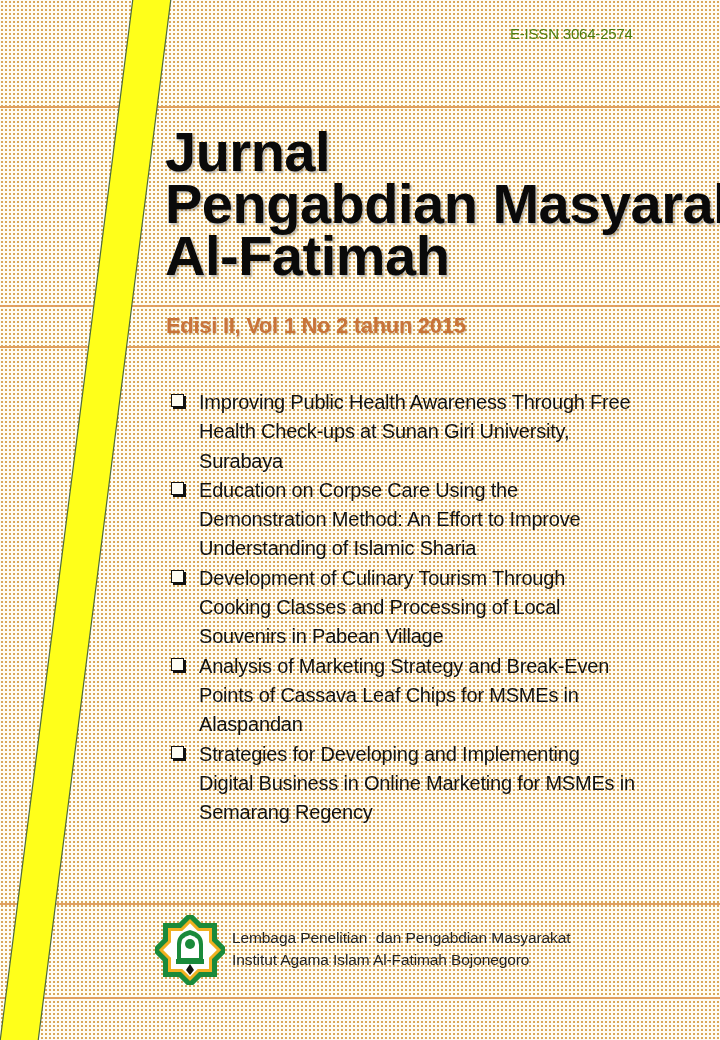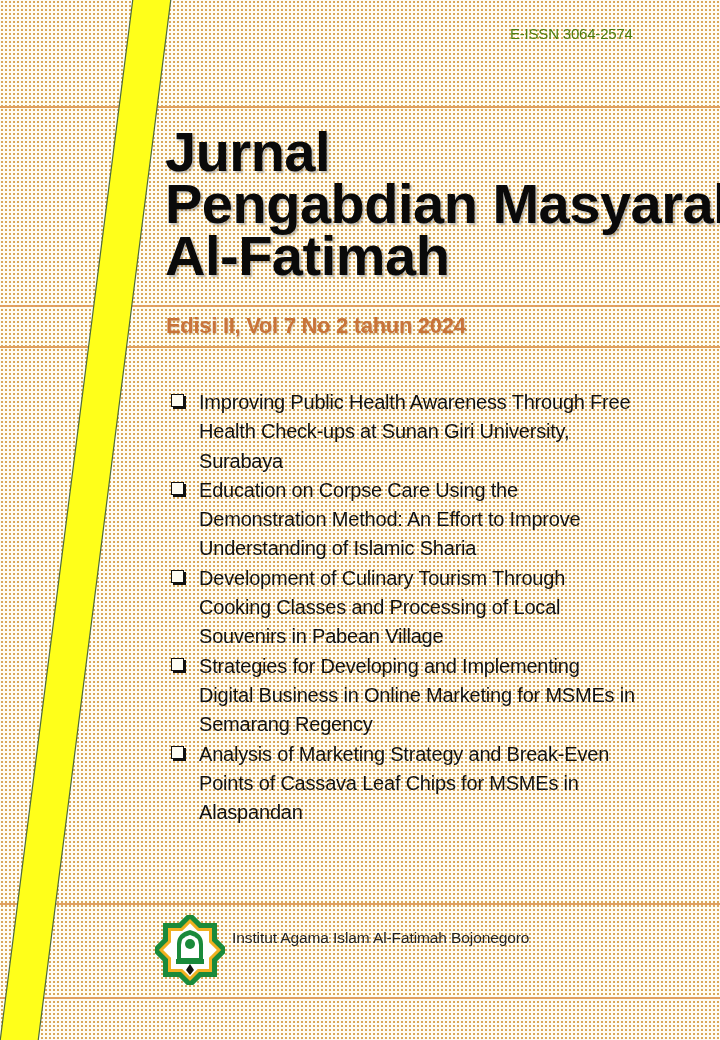--- a/index.html
+++ b/index.html
@@ -74,21 +74,21 @@
 </svg>
 
 <div class="issn">E-ISSN 3064-2574</div>
 
 <div class="title">
   <div>Jurnal</div>
   <div>Pengabdian Masyarakat</div>
   <div>Al-Fatimah</div>
 </div>
 
-<div class="edition">Edisi II, Vol 7 No 2 tahun 2024</div>
+<div class="edition">Edisi II, Vol 1 No 2 tahun 2015</div>
 
 <ul class="articles">
   <li class="article">
     <span class="bullet">
         <span class="box"></span>
       </span>
     <span class="article-text">Improving Public Health Awareness Through Free Health Check-ups at Sunan Giri University, Surabaya</span>
   </li>
   <li class="article">
     <span class="bullet">
@@ -99,41 +99,42 @@
   <li class="article">
     <span class="bullet">
         <span class="box"></span>
       </span>
     <span class="article-text">Development of Culinary Tourism Through Cooking Classes and Processing of Local Souvenirs in Pabean Village</span>
   </li>
   <li class="article">
     <span class="bullet">
         <span class="box"></span>
       </span>
-    <span class="article-text">Strategies for Developing and Implementing Digital Business in Online Marketing for MSMEs in Semarang Regency</span>
+    <span class="article-text">Analysis of Marketing Strategy and Break-Even Points of Cassava Leaf Chips for MSMEs in Alaspandan</span>
   </li>
   <li class="article">
     <span class="bullet">
         <span class="box"></span>
       </span>
-    <span class="article-text">Analysis of Marketing Strategy and Break-Even Points of Cassava Leaf Chips for MSMEs in Alaspandan</span>
+    <span class="article-text">Strategies for Developing and Implementing Digital Business in Online Marketing for MSMEs in Semarang Regency</span>
   </li>
 </ul>
 
 <svg class="logo" viewBox="0 0 70 70">
   <g transform="translate(35,35)">
     <rect x="-27" y="-27" width="54" height="54" fill="#1a8a3a"></rect>
     <rect x="-27" y="-27" width="54" height="54" fill="#1a8a3a" transform="rotate(45)"></rect>
     <rect x="-22" y="-22" width="44" height="44" fill="#f0b020"></rect>
     <rect x="-22" y="-22" width="44" height="44" fill="#f0b020" transform="rotate(45)"></rect>
     <rect x="-19" y="-19" width="38" height="38" fill="#ffffff"></rect>
     <rect x="-19" y="-19" width="38" height="38" fill="#ffffff" transform="rotate(45)"></rect>
     <path d="M-13,10 L-13,-6 Q-13,-17 0,-20 Q13,-17 13,-6 L13,10 Z" fill="#1a8a3a"></path>
     <path d="M-9,8 L-9,-5 Q-9,-13 0,-15 Q9,-13 9,-5 L9,8 Z" fill="#ffffff"></path>
     <circle cx="0" cy="-6" r="5" fill="#1a8a3a"></circle>
     <rect x="-14" y="9" width="28" height="5" fill="#1a8a3a"></rect>
     <path d="M0,14 L4,20 L0,25 L-4,20 Z" fill="#111"></path>
   </g>
 </svg>
 
 <div class="institution">
+  <div style="white-space:pre">Lembaga Penelitian  dan Pengabdian Masyarakat</div>
   <div>Institut Agama Islam Al-Fatimah Bojonegoro</div>
 </div>
 
 </body></html>

